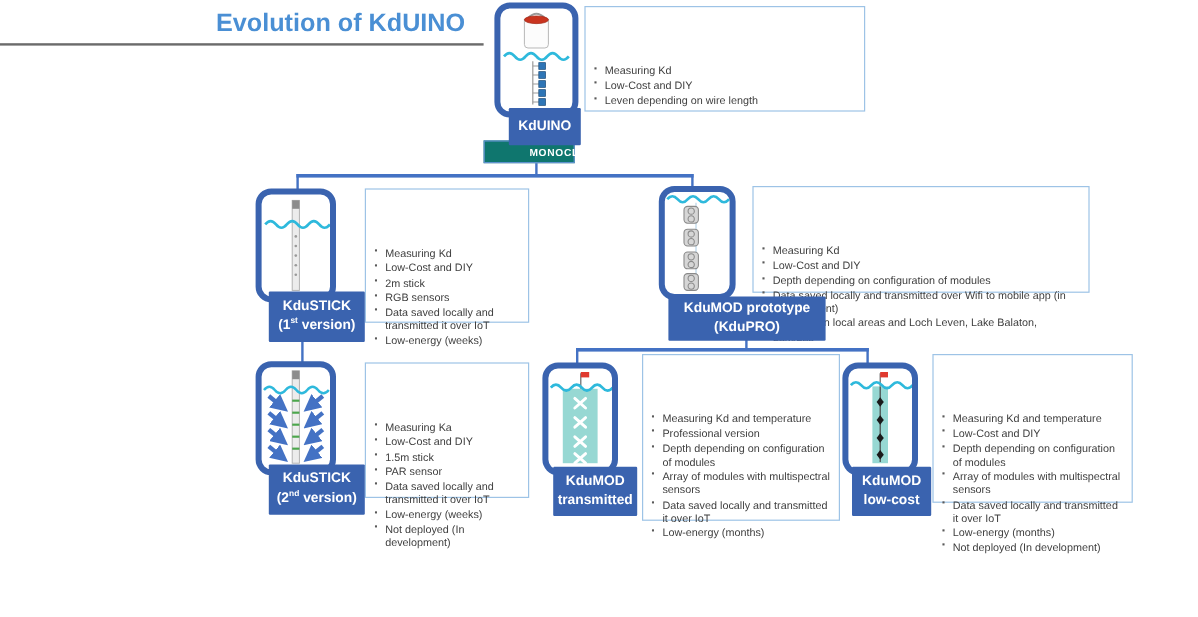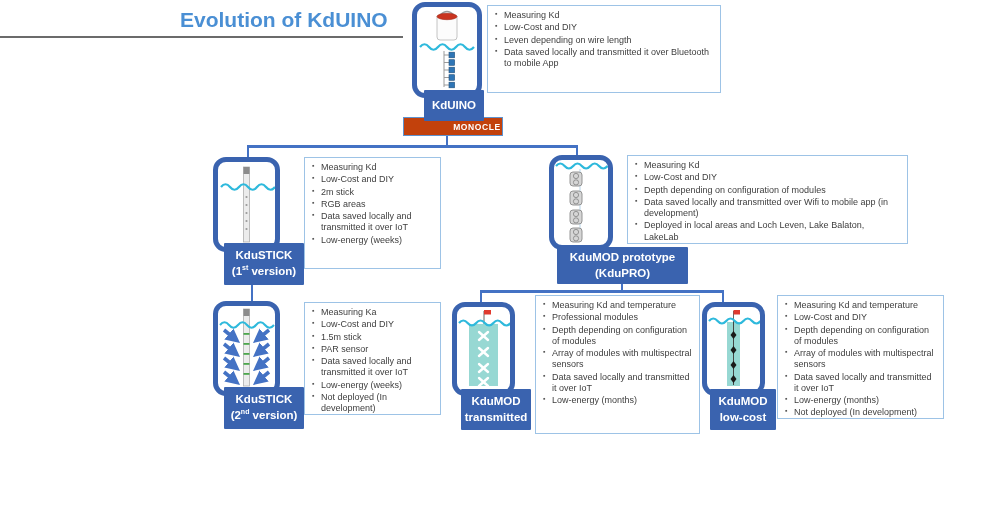--- a/index.html
+++ b/index.html
@@ -23,33 +23,33 @@
     font-weight: bold; font-size: 11.5px; line-height: 1.35;
     display: flex; flex-direction: column; justify-content: center; align-items: center;
     text-align: center; border-radius: 1px; padding: 2px 3px;
   }
   .node-label sup { font-size: 7px; line-height: 0; }
 
   .feature-box {
     position: absolute; background: #fff; border: 1px solid #9DC3E6; z-index: 1;
     padding: 4px 6px 4px 4px;
   }
-  .feature-box ul { list-style: none; }
+  .feature-box ul { list-style: none; margin-top: 44px; }
   .feature-box li {
     position: relative; padding-left: 12px;
     font-size: 9px; line-height: 1.25; color: #404040; margin-bottom: 1px;
   }
   .feature-box li::before {
     content: "\25AA"; position: absolute; left: 3px; top: 0;
     font-size: 7px; color: #595959;
   }
 
   .program-box {
-    position: absolute; left: 403px; top: 117px; width: 100px; height: 19px;
-    background: #c2410c; border: 1px solid #5E92CE; z-index: 1;
+    position: absolute; left: 403px; top: 117px; width: 76px; height: 19px;
+    background: #0f766e; border: 1px solid #5E92CE; z-index: 1;
     color: #fff; font-weight: bold; font-size: 8.5px; letter-spacing: 0.6px;
     display: flex; align-items: center; justify-content: center; padding-left: 48px;
   }
 
   .conn { position: absolute; background: #4472C4; z-index: 0; }
   .conn.v { width: 2px; }
   .conn.h { height: 3px; }
 </style>
 </head>
 <body>
@@ -94,21 +94,20 @@
     </svg>
   </div>
   <div class="node-label" style="left:424px; top:90px; width:60px; height:31px;">
     <span>KdUINO</span>
   </div>
   <div class="feature-box" style="left:487px; top:5px; width:234px; height:88px;">
     <ul>
         <li>Measuring Kd</li>
         <li>Low-Cost and DIY</li>
         <li>Leven depending on wire length</li>
-        <li>Data saved locally and transmitted it over Bluetooth to mobile App</li>
       </ul>
   </div>
 
   <div class="program-box">
     <span>MONOCLE</span>
   </div>
 
   <div class="device-box" style="left:213px; top:157px; width:67px; height:95px;">
     <svg viewBox="0 0 57 85">
       <rect x="25.5" y="5" width="6" height="75" fill="#ececec" stroke="#b0b0b0" stroke-width="0.8"></rect>
@@ -125,21 +124,21 @@
   </div>
   <div class="node-label" style="left:224px; top:243px; width:80px; height:42px;">
     <span>KduSTICK</span>
     <span><span>(1</span><sup>st</sup><span> version)</span></span>
   </div>
   <div class="feature-box" style="left:304px; top:157px; width:137px; height:112px;">
     <ul>
         <li>Measuring Kd</li>
         <li>Low-Cost and DIY</li>
         <li>2m stick</li>
-        <li>RGB areas</li>
+        <li>RGB sensors</li>
         <li>Data saved locally and transmitted it over IoT</li>
         <li>Low-energy (weeks)</li>
       </ul>
   </div>
 
   <div class="device-box" style="left:213px; top:301px; width:67px; height:95px;">
     <svg viewBox="0 0 57 85">
       <defs>
         <marker id="ah" markerWidth="4" markerHeight="4" refX="2.2" refY="2" orient="auto">
           <path d="M0 0 L4 2 L0 4 Z" fill="#4472C4"></path>
@@ -243,21 +242,21 @@
       </g>
     </svg>
   </div>
   <div class="node-label" style="left:461px; top:389px; width:70px; height:41px;">
     <span>KduMOD</span>
     <span>transmitted</span>
   </div>
   <div class="feature-box" style="left:535px; top:295px; width:165px; height:139px;">
     <ul>
         <li>Measuring Kd and temperature</li>
-        <li>Professional modules</li>
+        <li>Professional version</li>
         <li>Depth depending on configuration of modules</li>
         <li>Array of modules with multispectral sensors</li>
         <li>Data saved locally and transmitted it over IoT</li>
         <li>Low-energy (months)</li>
       </ul>
   </div>
 
   <div class="device-box" style="left:702px; top:302px; width:63px; height:94px;">
     <svg viewBox="0 0 53 84">
       <line x1="26.5" y1="4" x2="26.5" y2="15" stroke="#666" stroke-width="1"></line>

